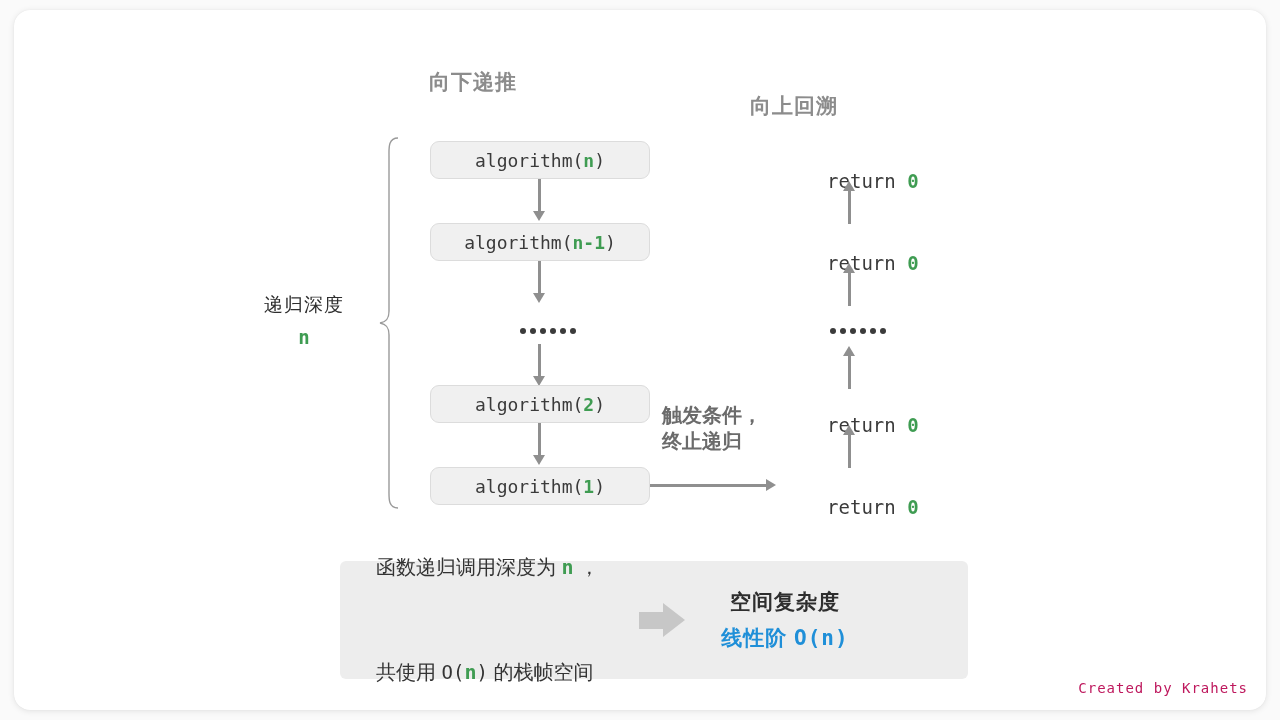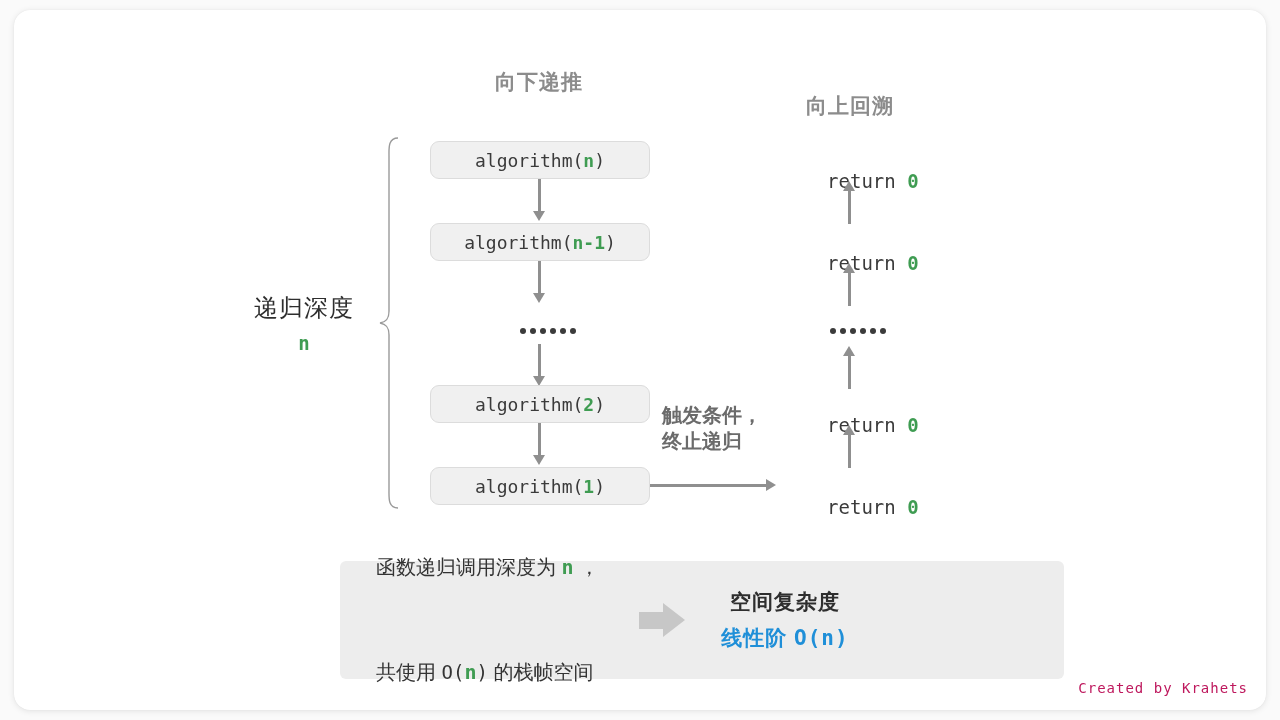--- a/index.html
+++ b/index.html
@@ -25,21 +25,21 @@
   }
 
   .abs { position: absolute; }
 
   
   .col-header {
     font-size: 21px;
     font-weight: bold;
     color: #8c8c8c;
     letter-spacing: 1px;
-    text-align: center;
+    text-align: left;
     white-space: nowrap;
   }
 
   
   .call-box {
     width: 220px;
     height: 38px;
     background: #f0f0f0;
     border: 1px solid #dcdcdc;
     border-radius: 9px;
@@ -107,21 +107,21 @@
     border-left: 10px solid #8f8f8f;
   }
 
   
   .depth-label {
     text-align: center;
     white-space: nowrap;
   }
   .depth-label .t1 {
     display: block;
-    font-size: 24px;
+    font-size: 19px;
     color: #2e2e2e;
     letter-spacing: 1px;
   }
   .depth-label .t2 {
     display: block;
     margin-top: 8px;
     font-family: "DejaVu Sans Mono", "Liberation Mono", monospace;
     font-size: 19px;
     font-weight: bold;
     color: #3f9c52;
@@ -134,21 +134,21 @@
     color: #6b6b6b;
     line-height: 26px;
     white-space: nowrap;
   }
 
   
   #summary {
     position: absolute;
     left: 326px;
     top: 551px;
-    width: 724px;
+    width: 628px;
     height: 118px;
     background: #ededed;
     border-radius: 6px;
     display: flex;
     align-items: center;
   }
   #summary-left {
     flex: 0 0 auto;
     margin-left: 36px;
     font-size: 20px;

